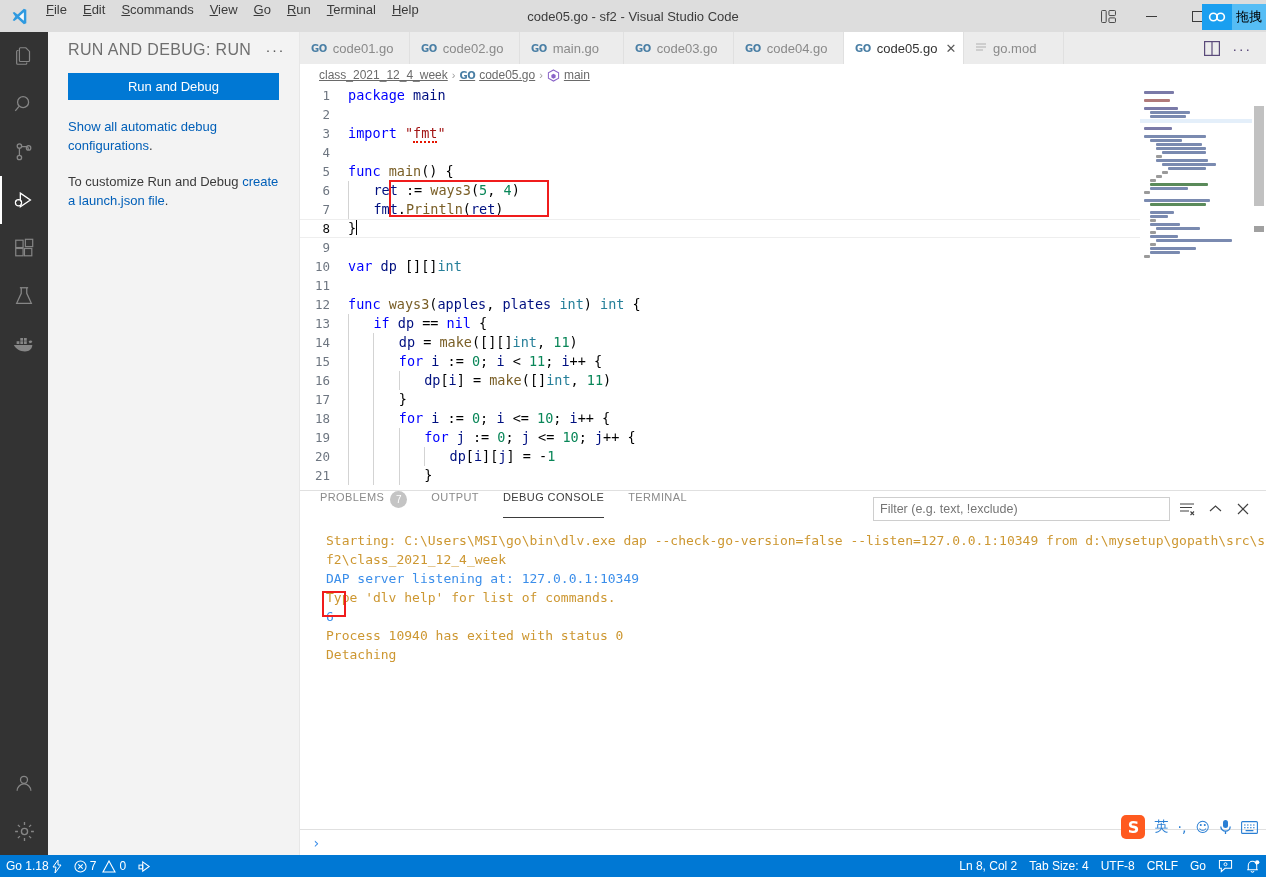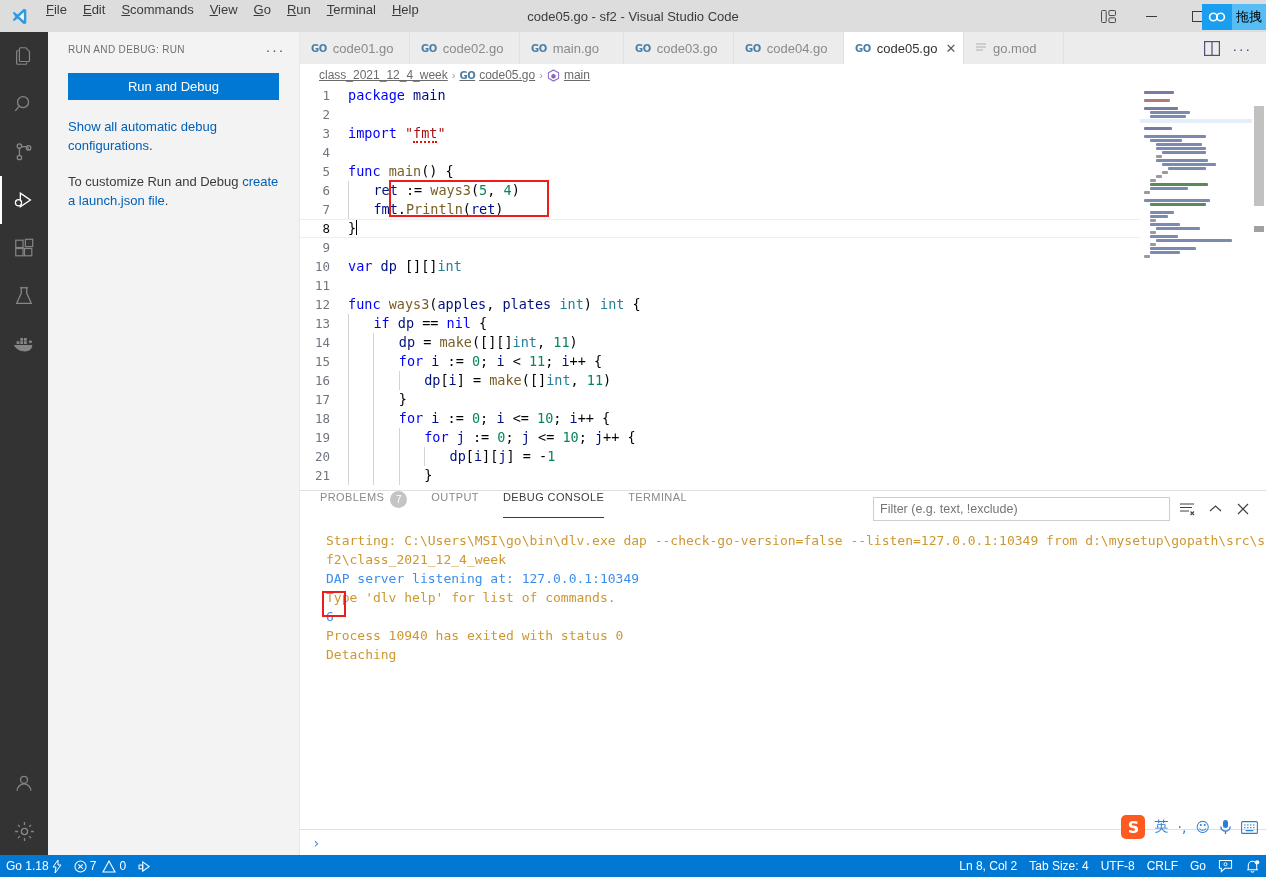--- a/index.html
+++ b/index.html
@@ -64,21 +64,21 @@
 
   
   .sidebar {
     position: absolute; top: 32px; left: 48px; width: 252px; height: 823px;
     background: #f3f3f3; border-right: 1px solid #e7e7e7;
   }
   .sb-header {
     height: 35px; display: flex; align-items: center; justify-content: space-between;
     padding: 0 8px 0 20px;
   }
-  .sb-title { font-size: 10px; letter-spacing: .35px; color: #6f6f6f; text-transform: uppercase; }
+  .sb-title { font-size: 16px; letter-spacing: .35px; color: #6f6f6f; text-transform: uppercase; }
   .sb-actions { color: #5a5a5a; font-size: 15px; letter-spacing: 1.5px; padding: 0 6px; cursor: pointer; }
   .run-btn {
     margin: 6px 20px 0 20px; height: 27px; background: #0078d4; color: #ffffff;
     display: flex; align-items: center; justify-content: center; font-size: 13px; cursor: pointer;
   }
   .sb-text { margin: 17px 20px 0 20px; font-size: 13px; line-height: 19px; color: #3b3b3b; }
   .sb-link { color: #005fb8; cursor: pointer; }
 
   
   .editor-region { position: absolute; top: 32px; left: 300px; width: 966px; height: 823px; background: #ffffff; }

